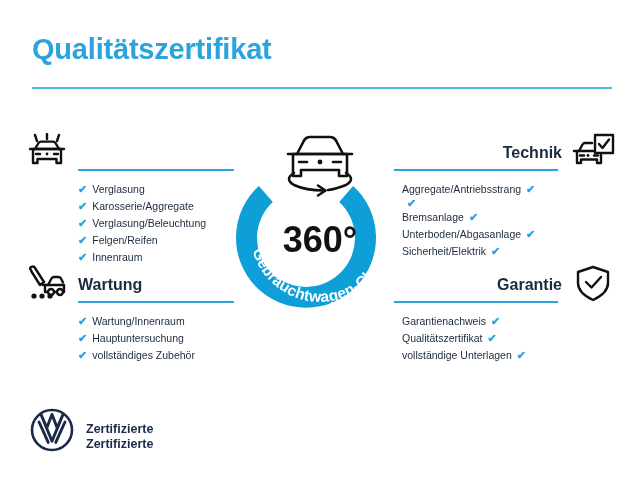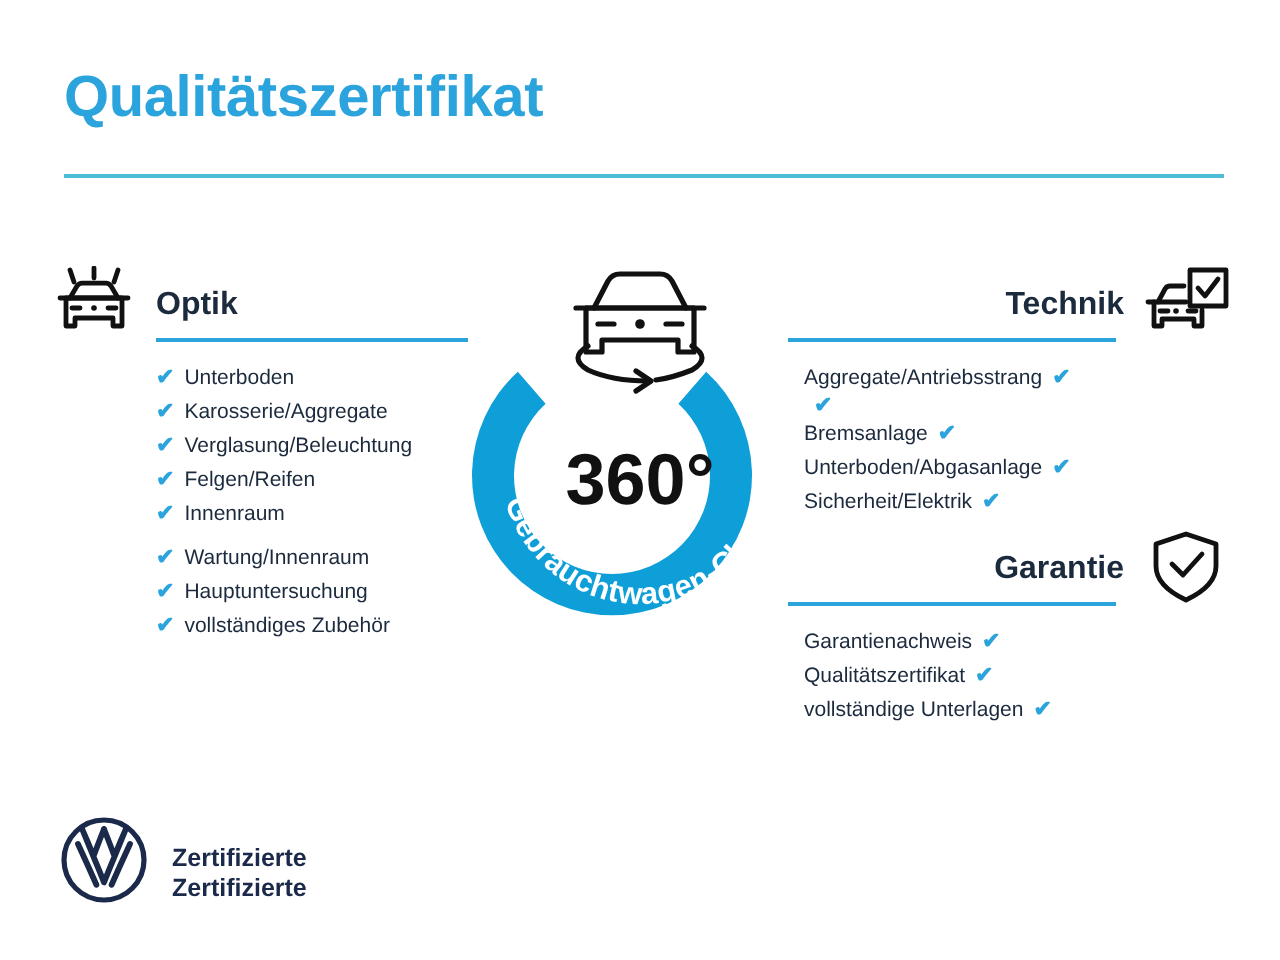--- a/index.html
+++ b/index.html
@@ -158,28 +158,27 @@
         <path d="M32 8 L34 2"></path>
         <path d="M5 16 L39 16"></path>
         <path d="M10 16 L13.5 10 Q14.5 8.6 16 8.6 L28 8.6 Q29.5 8.6 30.5 10 L34 16"></path>
         <path d="M8 16 L8 30 L12.5 30 L12.5 26 L31.5 26 L31.5 30 L36 30 L36 16 Z"></path>
         <path d="M11 21 L15 21"></path>
         <path d="M29 21 L33 21"></path>
         <circle cx="22" cy="21" r="1.4" fill="#111111" stroke="none"></circle>
       </svg>
     </div>
     <div class="sec-title-wrap">
-      <div class="sec-title">Optik</div>
       <div class="sec-underline"></div>
     </div>
   </div>
   <ul class="sec-list left-list">
     <li>
         <span class="chk">✔</span>
-        <span>Unterboden</span>
+        <span>Verglasung</span>
       </li>
     <li>
         <span class="chk">✔</span>
         <span>Karosserie/Aggregate</span>
       </li>
     <li>
         <span class="chk">✔</span>
         <span>Verglasung/Beleuchtung</span>
       </li>
     <li>
@@ -187,20 +186,39 @@
         <span>Felgen/Reifen</span>
       </li>
     <li>
         <span class="chk">✔</span>
         <span>Innenraum</span>
       </li>
   </ul>
 </div>
 
 <div class="section sec-wartung">
+  <div class="sec-head">
+    <div class="sec-icon">
+      <svg width="44" height="38" viewBox="0 0 44 38" fill="none" stroke="#111111" stroke-width="2.4" stroke-linecap="round" stroke-linejoin="round">
+        <path d="M6 5 Q4 3 6.5 1.8 Q9 0.8 10 3 L19 17 L15 20 L6.5 6.5 Z"></path>
+        <path d="M18 20 L38 20"></path>
+        <path d="M23 20 L26.5 13.5 Q27.4 12 29 12 L33.5 12 Q35 12 35.8 13.2 L38 17.5"></path>
+        <path d="M20 20 L20 27 L39 27 L39 20"></path>
+        <circle cx="26" cy="27" r="3" fill="#ffffff"></circle>
+        <circle cx="35" cy="27" r="3" fill="#ffffff"></circle>
+        <circle cx="9" cy="31" r="2.6" fill="#111111" stroke="none"></circle>
+        <circle cx="17" cy="31" r="2.6" fill="#111111" stroke="none"></circle>
+        <circle cx="25" cy="31" r="2.6" fill="#111111" stroke="none"></circle>
+      </svg>
+    </div>
+    <div class="sec-title-wrap">
+      <div class="sec-title">Wartung</div>
+      <div class="sec-underline"></div>
+    </div>
+  </div>
   <ul class="sec-list left-list">
     <li>
         <span class="chk">✔</span>
         <span>Wartung/Innenraum</span>
       </li>
     <li>
         <span class="chk">✔</span>
         <span>Hauptuntersuchung</span>
       </li>
     <li>

